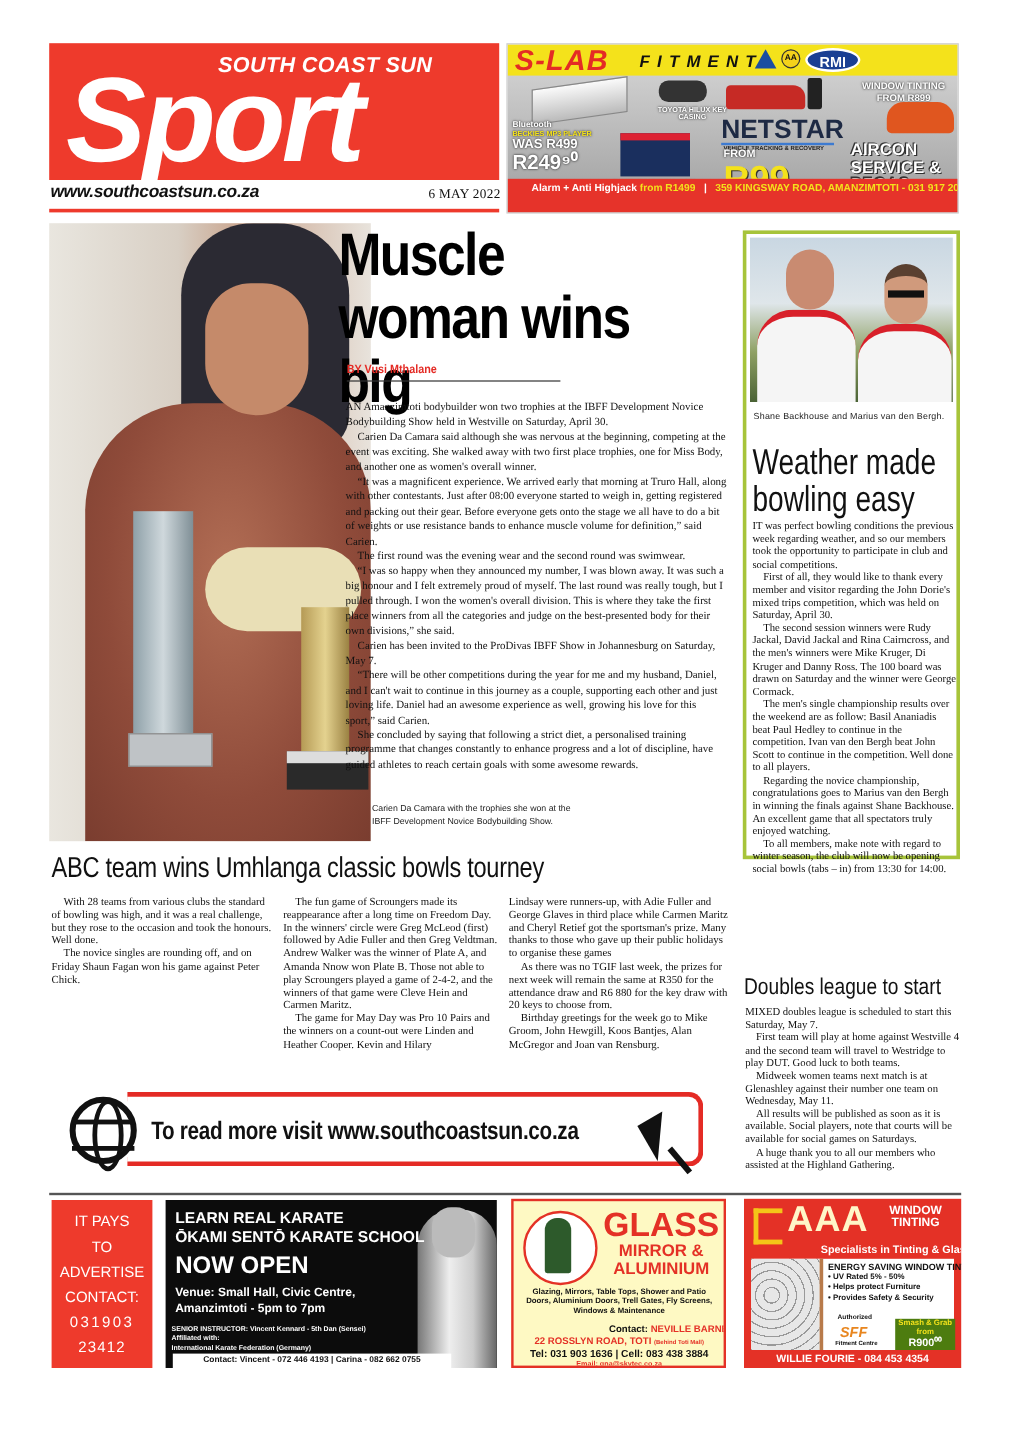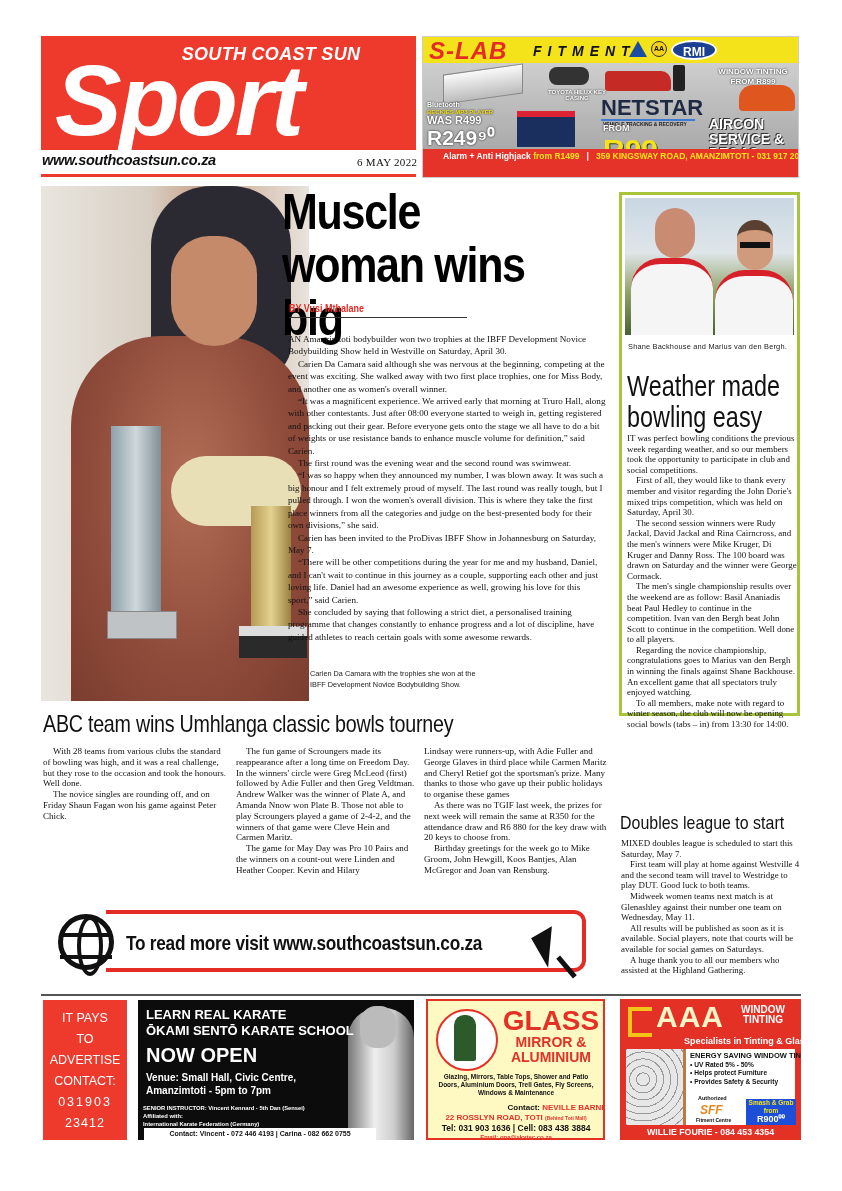--- a/index.html
+++ b/index.html
@@ -32,21 +32,21 @@
   #slab .from{position:absolute;left:180px;top:96px;font:bold 9px "Liberation Sans",sans-serif;color:#fff;text-shadow:0 0 2px #000;transform:translateY(-10px)}
   #slab .aircon{position:absolute;left:286px;top:80px;width:88px;text-align:left;font:900 14px/1.05 "Liberation Sans",sans-serif;color:#fff;text-shadow:1px 1px 0 #333,-1px -1px 0 #333}
   #slab .tint{position:absolute;left:286px;top:30px;width:88px;text-align:center;font:900 8px/1.2 "Liberation Sans",sans-serif;color:#fff;text-shadow:0 0 2px #000}
   #slab .radio{position:absolute;left:20px;top:32px;width:80px;height:30px;background:linear-gradient(#fafafa,#bbb);border:1px solid #888;transform:skewY(-8deg)}
   #slab .batt{position:absolute;left:94px;top:74px;width:58px;height:36px;background:#1a2f5e;border-top:6px solid #d23;}
   #slab .key{position:absolute;left:126px;top:30px;width:40px;height:18px;background:#333;border-radius:8px}
   #slab .truck{position:absolute;left:182px;top:34px;width:66px;height:20px;background:#c62a25;border-radius:4px 10px 3px 3px}
   #slab .phone{position:absolute;left:250px;top:28px;width:12px;height:26px;background:#222;border-radius:2px}
   #slab .car{position:absolute;left:316px;top:48px;width:56px;height:26px;background:#e0561f;border-radius:14px 14px 4px 4px}
   #slab .was{position:absolute;left:4px;top:72px;font:900 9px/1.05 "Liberation Sans",sans-serif;color:#fff;text-shadow:0 0 2px #000}
-  #slab .was b{font-size:21px;display:block}
+  #slab .was b{font-size:17px;display:block}
   #slab .bluet{position:absolute;left:4px;top:64px;font:bold 7px "Liberation Sans",sans-serif;color:#fff;text-shadow:0 0 2px #000}
   #slab .redbar{position:absolute;left:0;bottom:0;width:100%;height:28px;background:#e6332a;font:bold 8.5px/14px "Liberation Sans",sans-serif;color:#fff;white-space:nowrap;padding-left:20px}
   #slab .redbar .y{color:#f4e21b}
 
   
   #hero{left:41px;top:186px;width:268px;height:515px;background:linear-gradient(90deg,#e9e6df 0%,#d8cfc4 40%,#c9a48d 60%,#e8e3dc 100%);overflow:hidden}
   #hero .hair{position:absolute;left:110px;top:0;width:140px;height:190px;background:#2b2a33;border-radius:60px 60px 30px 30px}
   #hero .face{position:absolute;left:130px;top:50px;width:86px;height:110px;background:#c58a6a;border-radius:40px 40px 45px 45px}
   #hero .body{position:absolute;left:30px;top:150px;width:238px;height:365px;background:radial-gradient(ellipse at 50% 40%,#b26e55 0%,#8f4b3a 60%,#7a3d2f 100%);border-radius:90px 90px 0 0}
   #hero .bikini{position:absolute;left:130px;top:270px;width:130px;height:70px;background:#e9dfb6;border-radius:40px}
@@ -133,21 +133,21 @@
   #aaa .aaa{position:absolute;left:36px;top:3px;font:900 30px/1 "Liberation Sans",sans-serif;color:#fff6c8;letter-spacing:1px}
   #aaa .wt{position:absolute;left:108px;top:6px;font:900 10px/10px "Liberation Sans",sans-serif;color:#fff;text-align:center;width:70px}
   #aaa .spec{position:absolute;left:0;top:37px;width:205px;text-align:right;font:bold 9px "Liberation Sans",sans-serif;color:#fff}
   #aaa .panel{position:absolute;left:6px;top:50px;width:169px;height:76px;background:#fff}
   #aaa .glassimg{position:absolute;left:6px;top:50px;width:60px;height:76px;background:repeating-radial-gradient(circle at 30% 40%,#e7e7e7 0 6px,#999 6px 7px);border-right:3px solid #b87a4a}
   #aaa .es{position:absolute;left:70px;top:52px;font:900 7.5px "Liberation Sans",sans-serif;color:#111;white-space:nowrap}
   #aaa .bul{position:absolute;left:70px;top:62px;font:bold 6.6px/8.4px "Liberation Sans",sans-serif;color:#111}
   #aaa .auth{position:absolute;left:78px;top:96px;font:bold 5.5px "Liberation Sans",sans-serif;color:#111}
   #aaa .sff{position:absolute;left:80px;top:104px;font:italic 900 12px "Liberation Sans",sans-serif;color:#e8861f}
   #aaa .fc{position:absolute;left:76px;top:118px;font:bold 5px "Liberation Sans",sans-serif;color:#111}
-  #aaa .sg{position:absolute;left:126px;top:100px;width:50px;height:26px;background:#1d4ed8;color:#f4e21b;text-align:center;font:bold 6.5px/8px "Liberation Sans",sans-serif}
+  #aaa .sg{position:absolute;left:126px;top:100px;width:50px;height:26px;background:#4d7c0f;color:#f4e21b;text-align:center;font:bold 6.5px/8px "Liberation Sans",sans-serif}
   #aaa .sg b{color:#fff;font-size:9px}
   #aaa .willie{position:absolute;left:0;top:128px;width:181px;text-align:center;font:bold 8.8px "Liberation Sans",sans-serif;color:#fff}
 </style>
 </head>
 <body>
 
 <div id="mast" class="abs">
   <div class="sub">SOUTH COAST SUN</div>
   <div class="big">Sport</div>
 </div>

